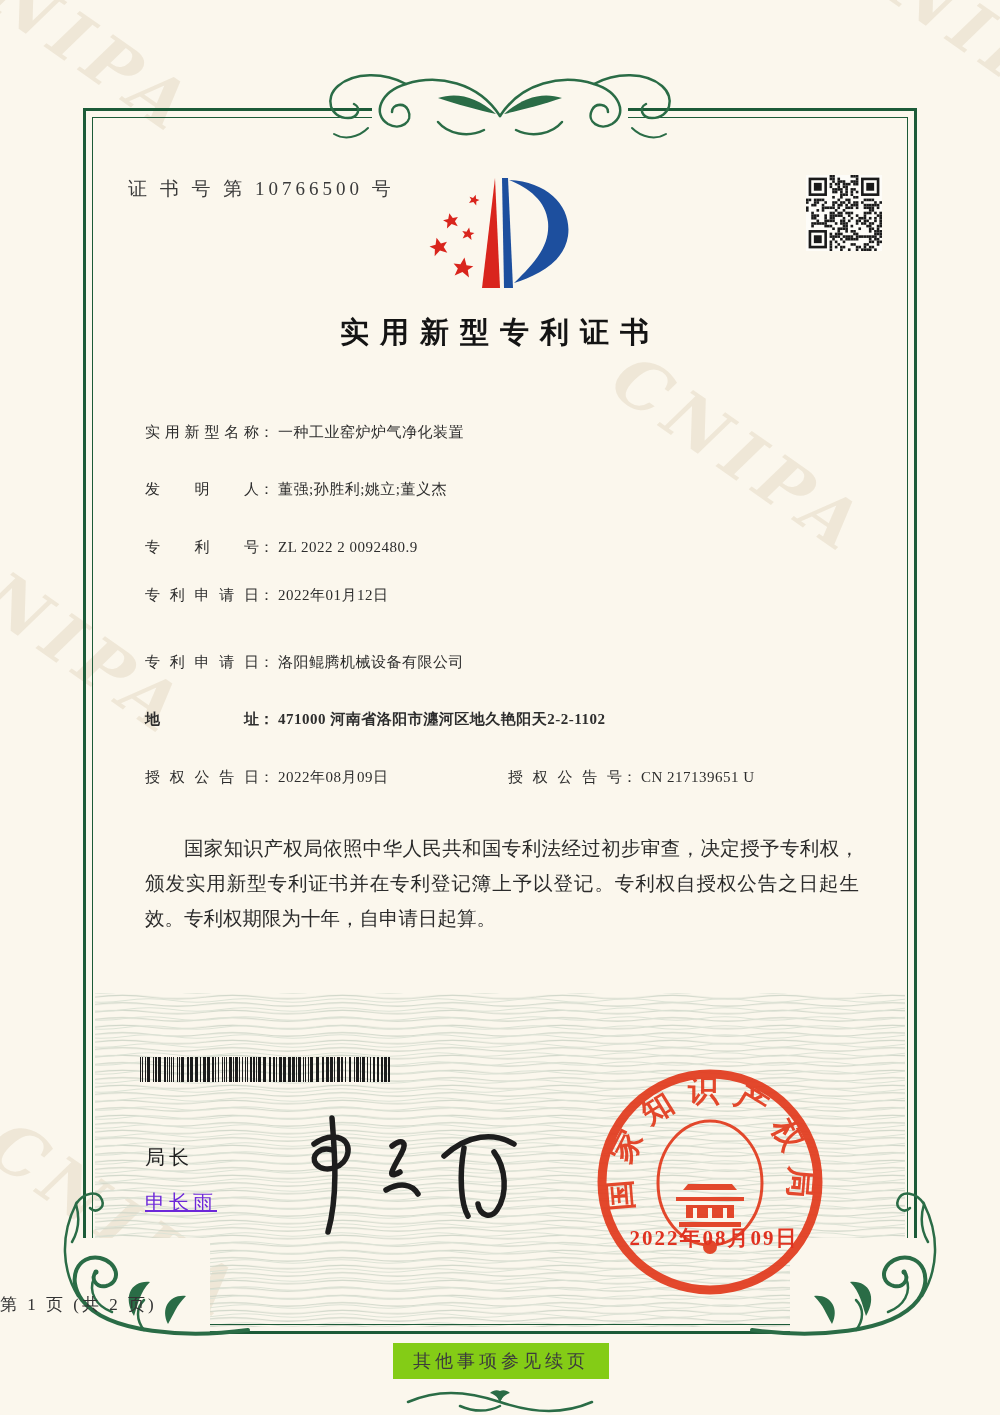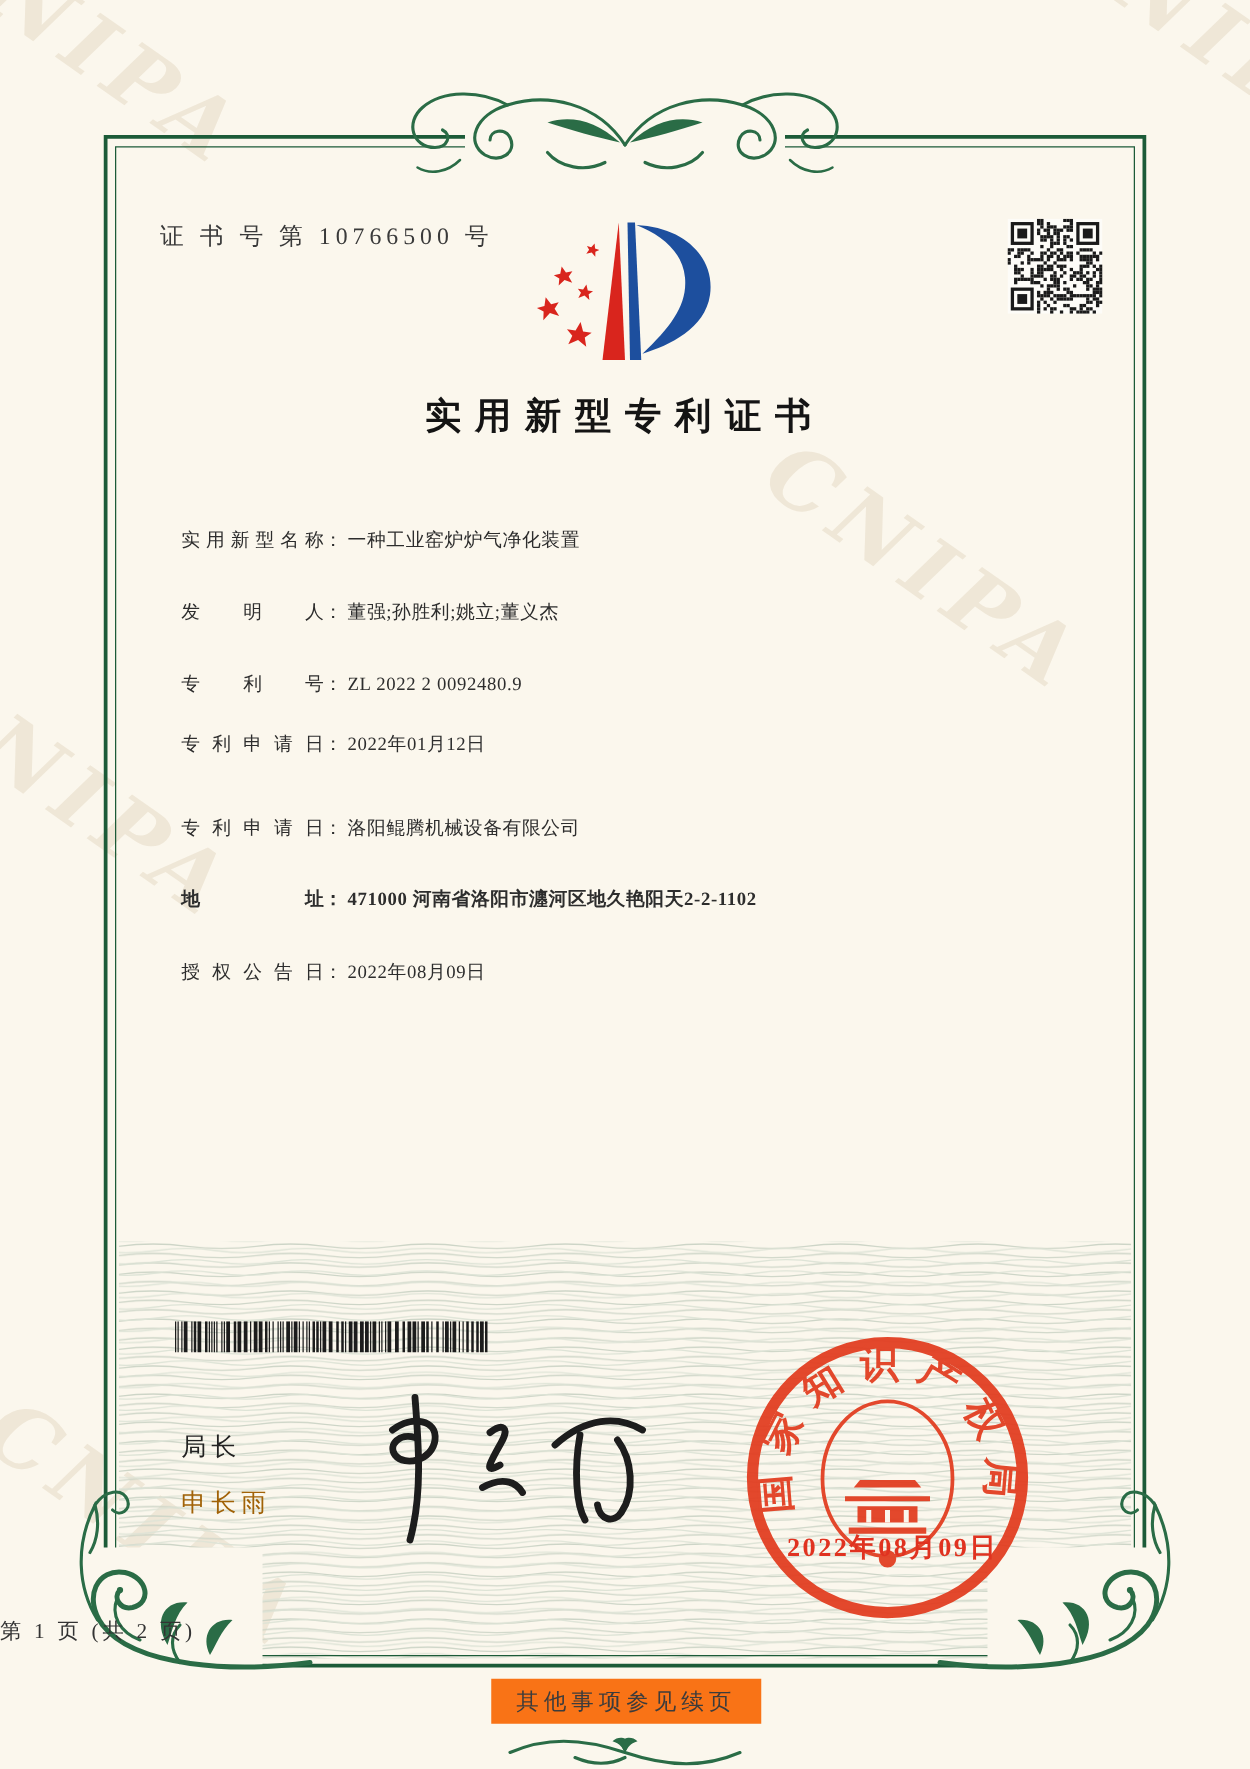--- a/index.html
+++ b/index.html
@@ -54,28 +54,28 @@
   #grant-number-group{position:absolute;left:363px;top:0;}
 
   
   #paragraphs{left:145px;top:831px;width:714px;font-size:19.5px;line-height:35px;
     text-align:justify;color:#2b2b2b;}
   #paragraphs p{margin:0;text-indent:2em;}
 
   
   #barcode{left:140px;top:1057px;width:256px;height:25px;}
   #signer-title{left:145px;top:1144px;font-size:20px;letter-spacing:4px;color:#222;}
-  #signer-name{left:145px;top:1189px;font-size:20px;letter-spacing:4px;color:#a16207;}
+  #signer-name{left:145px;top:1189px;font-size:20px;letter-spacing:4px;color:#6d28d9;text-decoration:underline;}
   #signature{left:272px;top:1104px;width:270px;height:140px;}
   #seal{left:583px;top:1055px;width:254px;height:254px;opacity:0.93;}
   #seal-date{left:604px;top:1224px;width:220px;text-align:center;
     font-size:21px;letter-spacing:2px;color:#e03220;font-weight:bold;}
   #page-indicator{left:0;top:1293px;width:100%;text-align:left;
     font-size:17px;letter-spacing:3px;color:#333;}
-  #continuation-note{left:393px;top:1343px;background:#f97316;
+  #continuation-note{left:393px;top:1343px;background:#84cc16;
     padding:6px 20px;font-size:18px;letter-spacing:4px;color:#3c3c3c;}
 
   
   #orn-top{left:288px;top:70px;width:424px;height:88px;}
   #fl-bl{left:48px;top:1184px;width:210px;height:158px;}
   #fl-br{left:742px;top:1184px;width:210px;height:158px;transform:scaleX(-1);}
   #orn-bottom{left:400px;top:1386px;width:200px;height:29px;}
 </style>
 </head>
 <body>
@@ -488,23 +488,27 @@
   <span class="flabel">专利申请日</span><span class="colon">：</span><span class="fvalue">2022年01月12日</span>
 </div>
 <div class="field-row" id="row-4">
   <span class="flabel">专利申请日</span><span class="colon">：</span><span class="fvalue">洛阳鲲腾机械设备有限公司</span>
 </div>
 <div class="field-row" id="row-5">
   <span class="flabel">地址</span><span class="colon">：</span><span class="fvalue">471000 河南省洛阳市瀍河区地久艳阳天2-2-1102</span>
 </div>
 <div class="field-row" id="row-grant">
   <span class="flabel">授权公告日</span><span class="colon">：</span><span class="fvalue">2022年08月09日</span>
+  <span id="grant-number-group">
+    <span class="flabel">授权公告号</span><span class="colon">：</span><span class="fvalue">CN 217139651 U</span>
+  </span>
 </div>
 
 <div class="abs" id="paragraphs">
+  <p>国家知识产权局依照中华人民共和国专利法经过初步审查，决定授予专利权，颁发实用新型专利证书并在专利登记簿上予以登记。专利权自授权公告之日起生效。专利权期限为十年，自申请日起算。</p>
 </div>
 
 <svg class="abs" id="barcode" viewBox="0 0 256 25" preserveAspectRatio="none" xmlns="http://www.w3.org/2000/svg">
   <g id="barcode-bars" fill="#1c1c1c">
       <rect x="0" y="0" width="1" height="25"></rect>
       <rect x="2" y="0" width="1" height="25"></rect>
       <rect x="5" y="0" width="1" height="25"></rect>
       <rect x="7" y="0" width="3" height="25"></rect>
       <rect x="13" y="0" width="1" height="25"></rect>
       <rect x="15" y="0" width="2" height="25"></rect>

